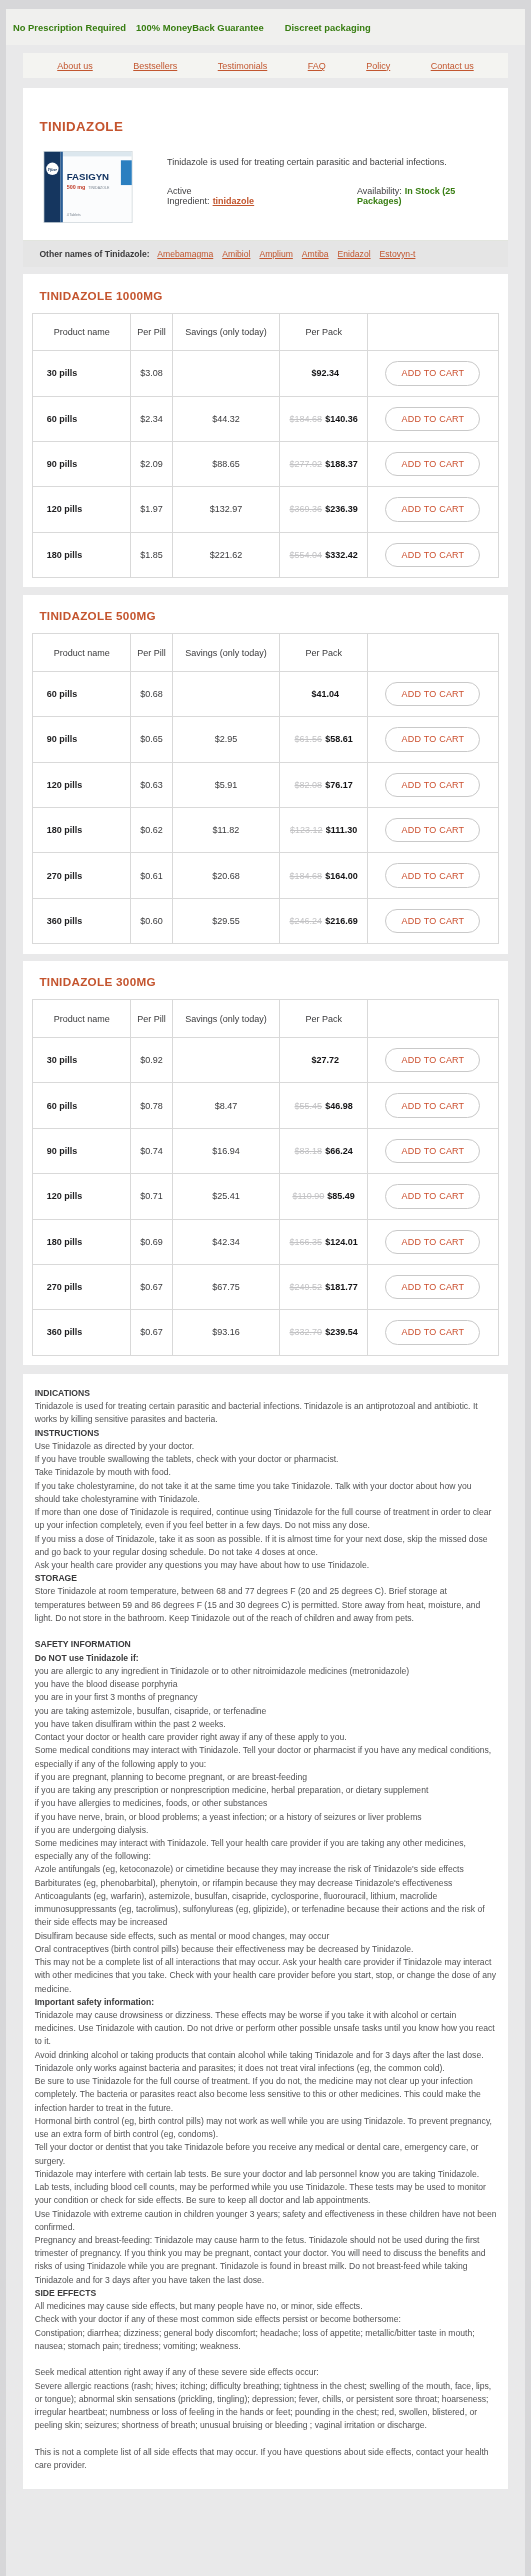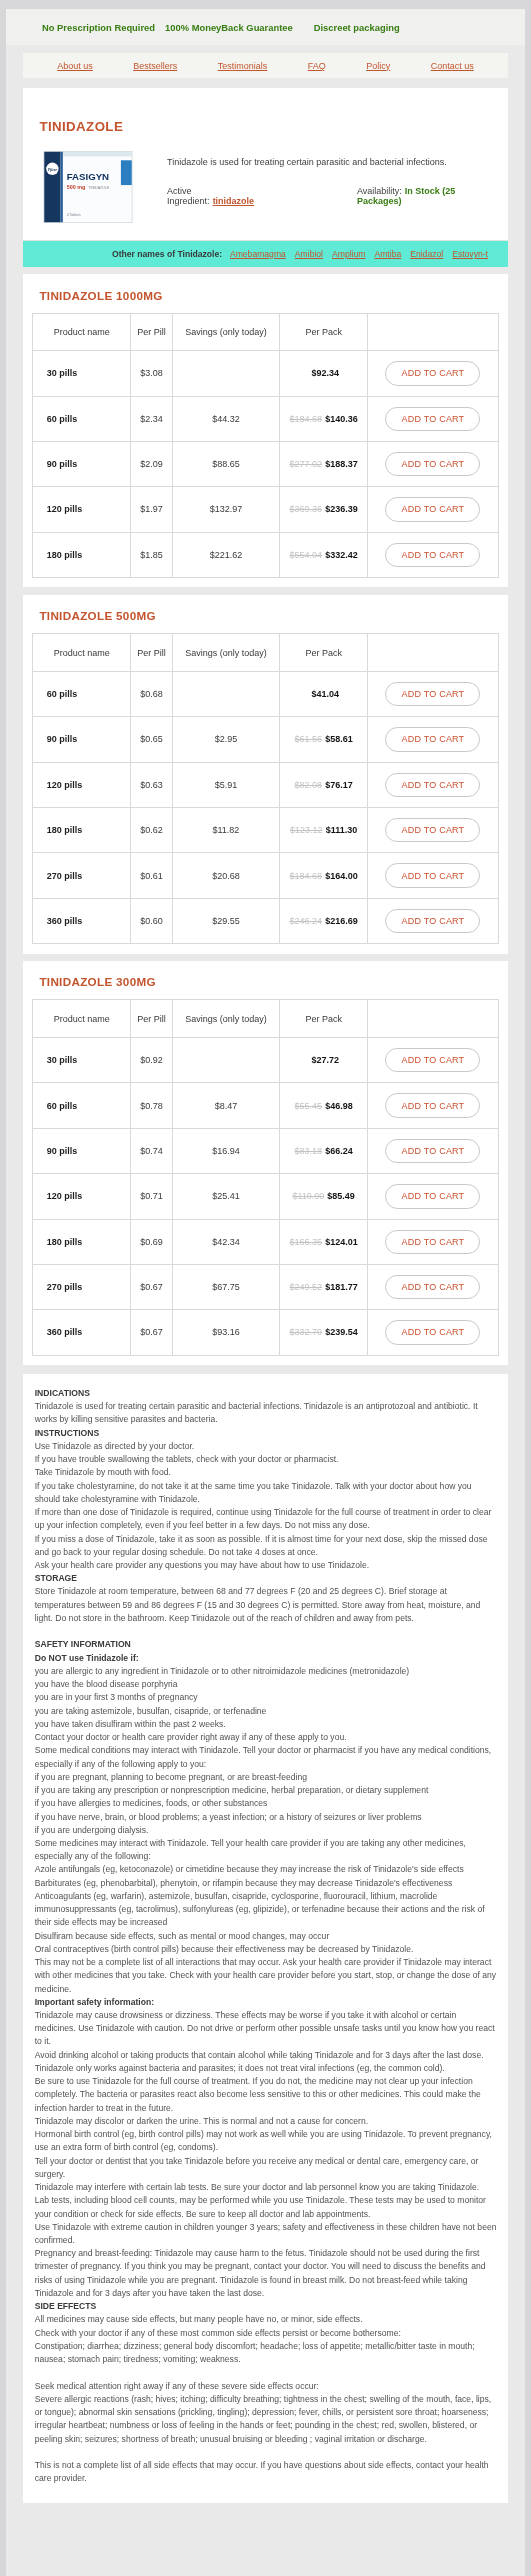--- a/index.html
+++ b/index.html
@@ -9,21 +9,21 @@
     font-family:"Liberation Sans","DejaVu Sans",sans-serif;
     color:#4b4b4d;
   }
   .page {
     width:519px; margin:0 auto; background:#e9e9ea;
     min-height:2576px; padding-bottom:23.4px;
   }
   
   .topbar {
     background:#f0f0ee; margin-top:9.4px; height:36px;
-    display:flex; align-items:center; padding-left:36px;
+    display:flex; align-items:center; padding-left:7px;
   }
   .topbar-item {
     color:#377d11; font-weight:bold; font-size:9.4px; white-space:nowrap;
   }
   .topbar-item + .topbar-item { margin-left:10px; }
   .topbar-item:last-child { margin-left:21px; }
   
   .navbar {
     background:#f4f4f1; margin:7.8px 17px 0 17px; height:25px;
     display:flex; align-items:center; justify-content:space-around;
@@ -42,22 +42,22 @@
   .product-info { display:flex; padding:17px 11px 14px 20px; }
   .product-image-wrap { width:90px; flex:0 0 90px; margin-right:34px; }
   .product-text { flex:1; padding-top:4.7px; }
   .product-desc { font-size:9px; color:#3f3f41; line-height:1.5; max-width:304px; }
   .ingredient-row { display:flex; margin-top:17px; font-size:9px; align-items:center;gap:32px; }
   .ingredient-label, .availability-label { color:#3f3f41; }
   .ingredient-link { color:#c2562f; font-weight:bold; text-decoration:underline; margin-left:3.1px; cursor:pointer; }
   .availability-wrap { margin-left:48px; }
   .availability-value { color:#377d11; font-weight:bold; margin-left:3.1px; }
   .other-names {
-    background:#5eead4; border-top:0.8px solid #e2e5de;
-    padding:7.8px 11px 7.8px 16.4px; font-size:8.6px; display:flex; flex-wrap:wrap; align-items:baseline;justify-content:flex-end;
+    background:#e5e5e5; border-top:0.8px solid #e2e5de;
+    padding:7.8px 11px 7.8px 16.4px; font-size:8.6px; display:flex; flex-wrap:wrap; align-items:baseline;
   }
   .other-names-label { font-weight:bold; color:#3a3a3c; margin-right:7.8px; }
   .other-name-link { color:#c2562f; text-decoration:underline; margin-right:9px; cursor:pointer; }
   
   .price-card { margin-top:7.8px; padding:3.1px 9.4px 9.4px 9.4px; }
   .section-title {
     color:#c4542e; font-size:11.7px; font-weight:bold; letter-spacing:0.3px;
     padding:11px 0 11px 7px;
   }
   table.price-table {
@@ -388,21 +388,20 @@
       <p class="info-p">Barbiturates (eg, phenobarbital), phenytoin, or rifampin because they may decrease Tinidazole's effectiveness</p>
       <p class="info-p">Anticoagulants (eg, warfarin), astemizole, busulfan, cisapride, cyclosporine, fluorouracil, lithium, macrolide immunosuppressants (eg, tacrolimus), sulfonylureas (eg, glipizide), or terfenadine because their actions and the risk of their side effects may be increased</p>
       <p class="info-p">Disulfiram because side effects, such as mental or mood changes, may occur</p>
       <p class="info-p">Oral contraceptives (birth control pills) because their effectiveness may be decreased by Tinidazole.</p>
       <p class="info-p">This may not be a complete list of all interactions that may occur. Ask your health care provider if Tinidazole may interact with other medicines that you take. Check with your health care provider before you start, stop, or change the dose of any medicine.</p>
       <p class="info-h">Important safety information:</p>
       <p class="info-p">Tinidazole may cause drowsiness or dizziness. These effects may be worse if you take it with alcohol or certain medicines. Use Tinidazole with caution. Do not drive or perform other possible unsafe tasks until you know how you react to it.</p>
       <p class="info-p">Avoid drinking alcohol or taking products that contain alcohol while taking Tinidazole and for 3 days after the last dose.</p>
       <p class="info-p">Tinidazole only works against bacteria and parasites; it does not treat viral infections (eg, the common cold).</p>
       <p class="info-p">Be sure to use Tinidazole for the full course of treatment. If you do not, the medicine may not clear up your infection completely. The bacteria or parasites react also become less sensitive to this or other medicines. This could make the infection harder to treat in the future.</p>
-      <p class="info-p">Tinidazole may discolor or darken the urine. This is normal and not a cause for concern.</p>
       <p class="info-p">Hormonal birth control (eg, birth control pills) may not work as well while you are using Tinidazole. To prevent pregnancy, use an extra form of birth control (eg, condoms).</p>
       <p class="info-p">Tell your doctor or dentist that you take Tinidazole before you receive any medical or dental care, emergency care, or surgery.</p>
       <p class="info-p">Tinidazole may interfere with certain lab tests. Be sure your doctor and lab personnel know you are taking Tinidazole.</p>
       <p class="info-p">Lab tests, including blood cell counts, may be performed while you use Tinidazole. These tests may be used to monitor your condition or check for side effects. Be sure to keep all doctor and lab appointments.</p>
       <p class="info-p">Use Tinidazole with extreme caution in children younger 3 years; safety and effectiveness in these children have not been confirmed.</p>
       <p class="info-p">Pregnancy and breast-feeding: Tinidazole may cause harm to the fetus. Tinidazole should not be used during the first trimester of pregnancy. If you think you may be pregnant, contact your doctor. You will need to discuss the benefits and risks of using Tinidazole while you are pregnant. Tinidazole is found in breast milk. Do not breast-feed while taking Tinidazole and for 3 days after you have taken the last dose.</p>
       <p class="info-h">SIDE EFFECTS</p>
       <p class="info-p">All medicines may cause side effects, but many people have no, or minor, side effects.</p>
       <p class="info-p">Check with your doctor if any of these most common side effects persist or become bothersome:</p>
       <p class="info-p">Constipation; diarrhea; dizziness; general body discomfort; headache; loss of appetite; metallic/bitter taste in mouth; nausea; stomach pain; tiredness; vomiting; weakness.</p>

